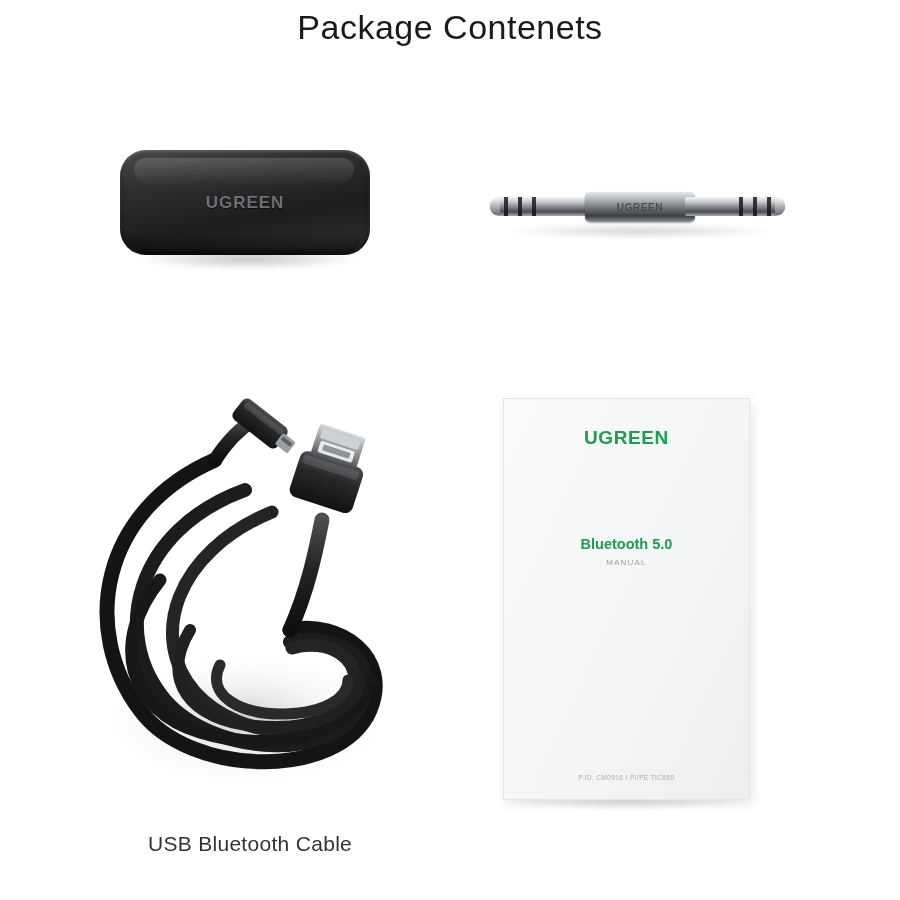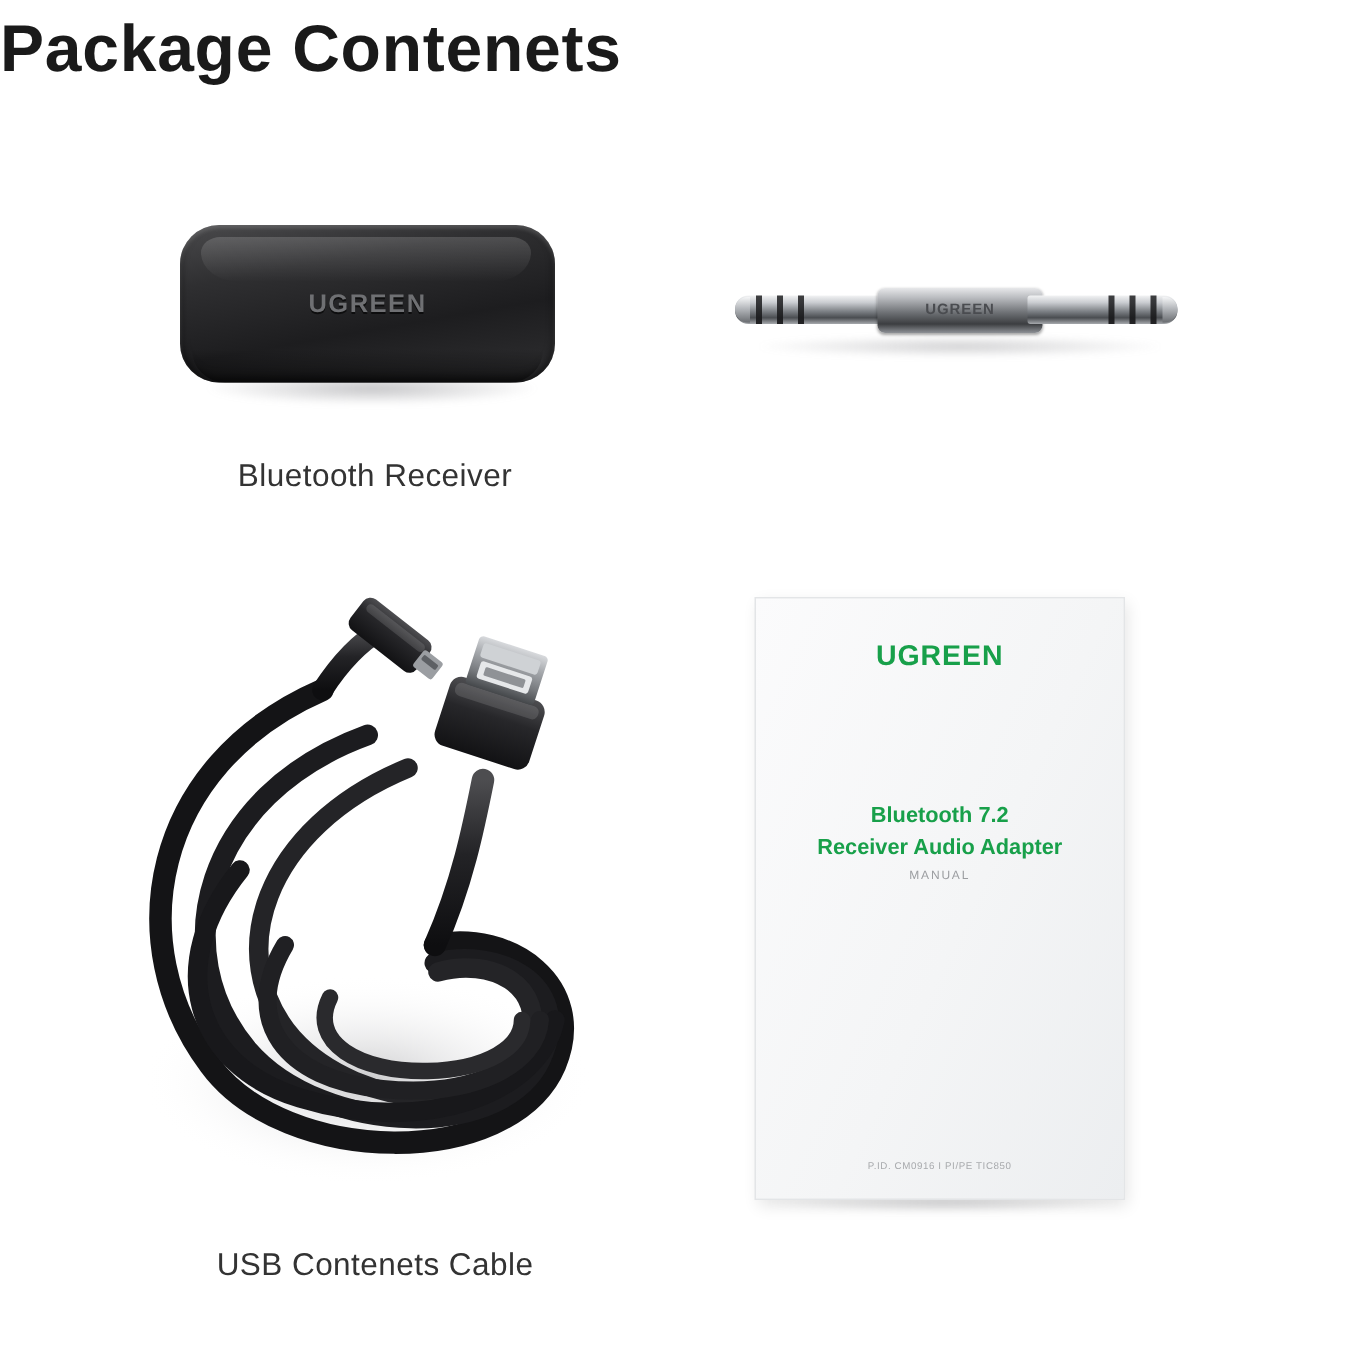--- a/index.html
+++ b/index.html
@@ -20,22 +20,23 @@
     position: relative;
     width: 900px;
     height: 900px;
   }
 
   .page-title {
     position: absolute;
     top: 8px;
     left: 0;
     width: 900px;
-    font-size: 44px;
-    font-weight: bold;
+    text-align: center;
+    font-size: 34px;
+    font-weight: normal;
     letter-spacing: 0.5px;
     color: #1a1a1a;
   }
 
   
   .item {
     position: absolute;
     text-decoration: underline;
   }
   .item-caption {
@@ -247,21 +248,20 @@
 
   <div class="item" id="cell-receiver">
     <div class="receiver-stage">
       <div class="receiver-shadow"></div>
       <div class="receiver-body">
         <div class="receiver-top-sheen"></div>
         <div class="receiver-bottom-edge"></div>
         <div class="receiver-logo">UGREEN</div>
       </div>
     </div>
-    <div class="item-caption" id="cap-receiver">Bluetooth Receiver</div>
   </div>
 
   <div class="item" id="cell-connector">
     <div class="conn-stage">
       <div class="conn-shadow"></div>
       <div class="conn-wrap">
         <div class="plug left">
           <div class="tip"></div>
           <div class="ring" style="left:14px;"></div>
           <div class="ring" style="left:28px;"></div>
@@ -331,31 +331,30 @@
         <g transform="translate(268,52) rotate(18)">
           <rect x="0" y="18" width="66" height="48" rx="8" fill="url(#plugBody)"></rect>
           <rect x="4" y="22" width="58" height="9" rx="4" fill="rgba(255,255,255,0.12)"></rect>
           <rect x="9" y="-12" width="48" height="34" rx="3" fill="url(#usbShell)"></rect>
           <rect x="13" y="-8" width="40" height="10" rx="2" fill="#cfd2d5"></rect>
           <rect x="15" y="4" width="36" height="12" rx="2" fill="#e6e8ea"></rect>
           <rect x="19" y="7" width="28" height="6" rx="1" fill="#8f9296"></rect>
         </g>
       </svg>
     </div>
-    <div class="item-caption" id="cap-cable">USB Contenets Cable</div>
+    <div class="item-caption" id="cap-cable">USB Bluetooth Cable</div>
   </div>
 
   <div class="item" id="cell-guide">
     <div class="guide-stage">
       <div class="guide-shadow"></div>
       <div class="guide-paper">
         <div class="guide-logo">UGREEN</div>
         <div class="guide-title-block">
-          <div class="guide-line1">Bluetooth 7.2</div>
-          <div class="guide-line2">Receiver Audio Adapter</div>
+          <div class="guide-line1">Bluetooth 5.0</div>
           <div class="guide-sub">MANUAL</div>
         </div>
         <div class="guide-footer">P.ID. CM0916 I  PI/PE TIC850</div>
       </div>
     </div>
   </div>
 
 </div>
 
 </body></html>

